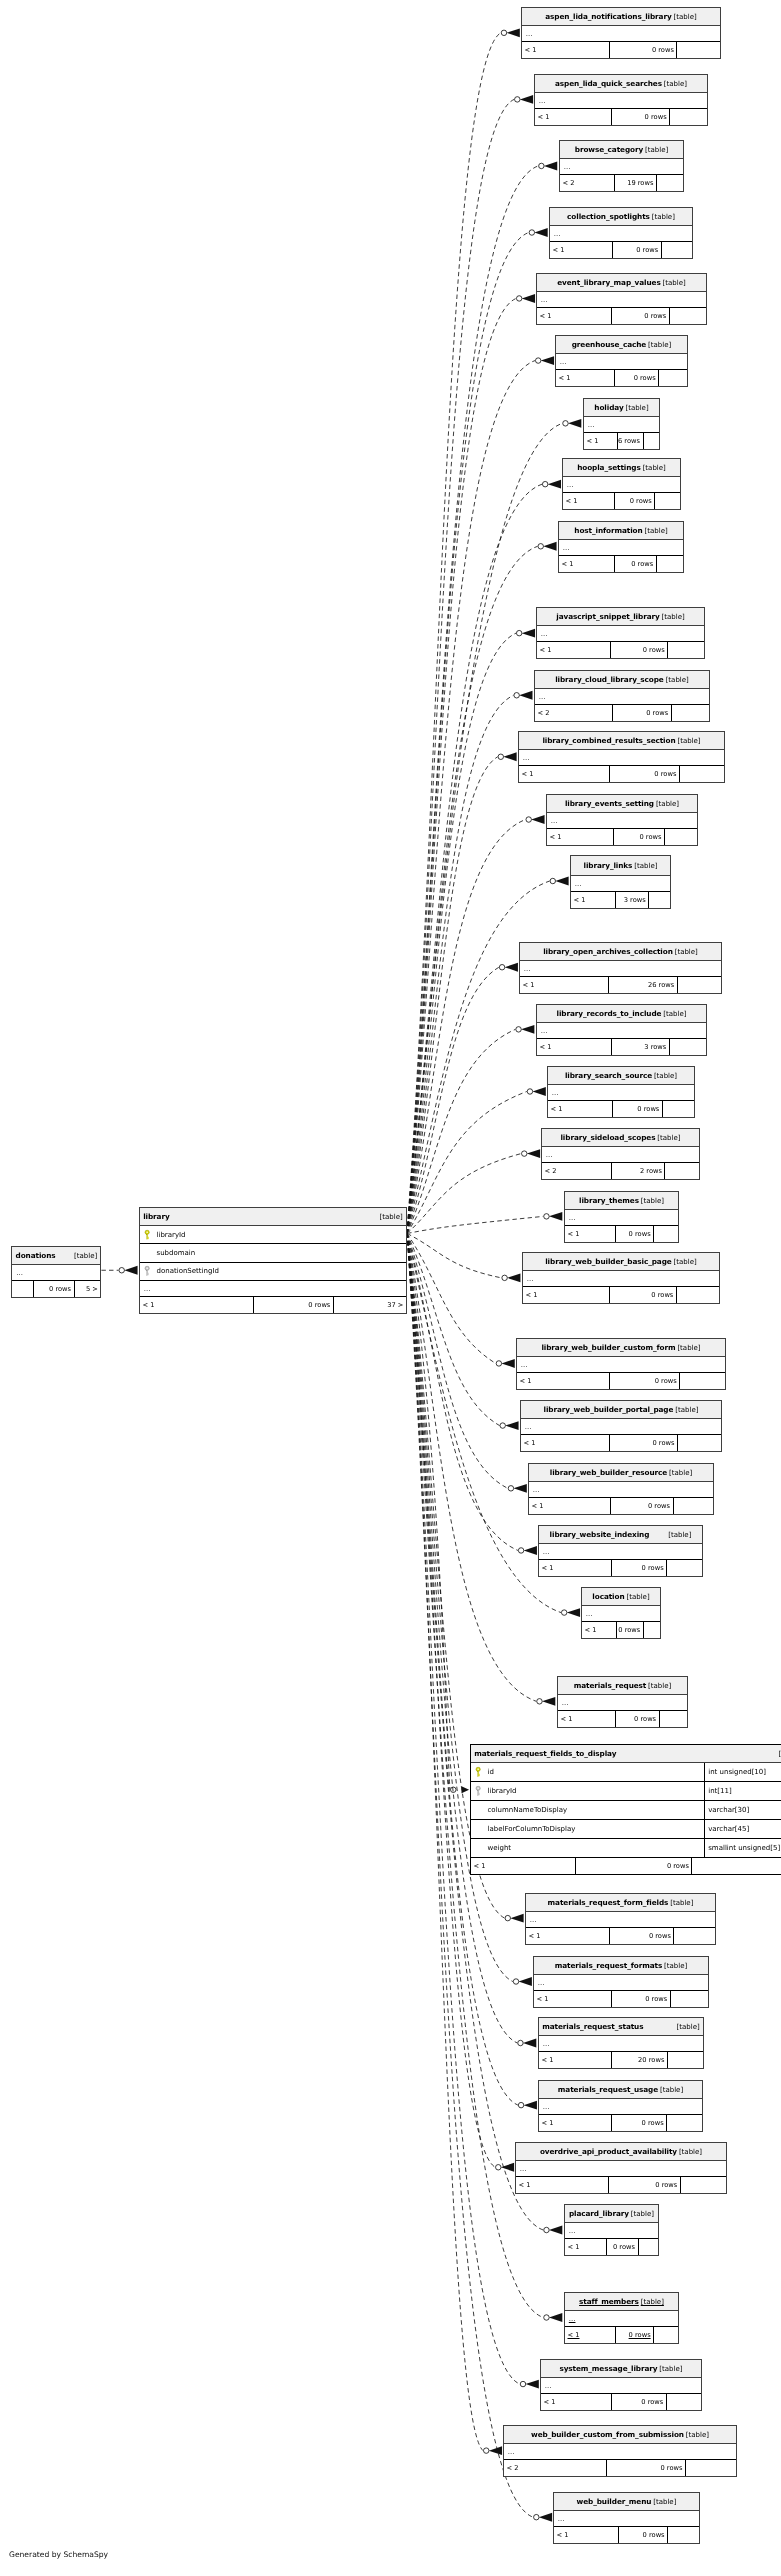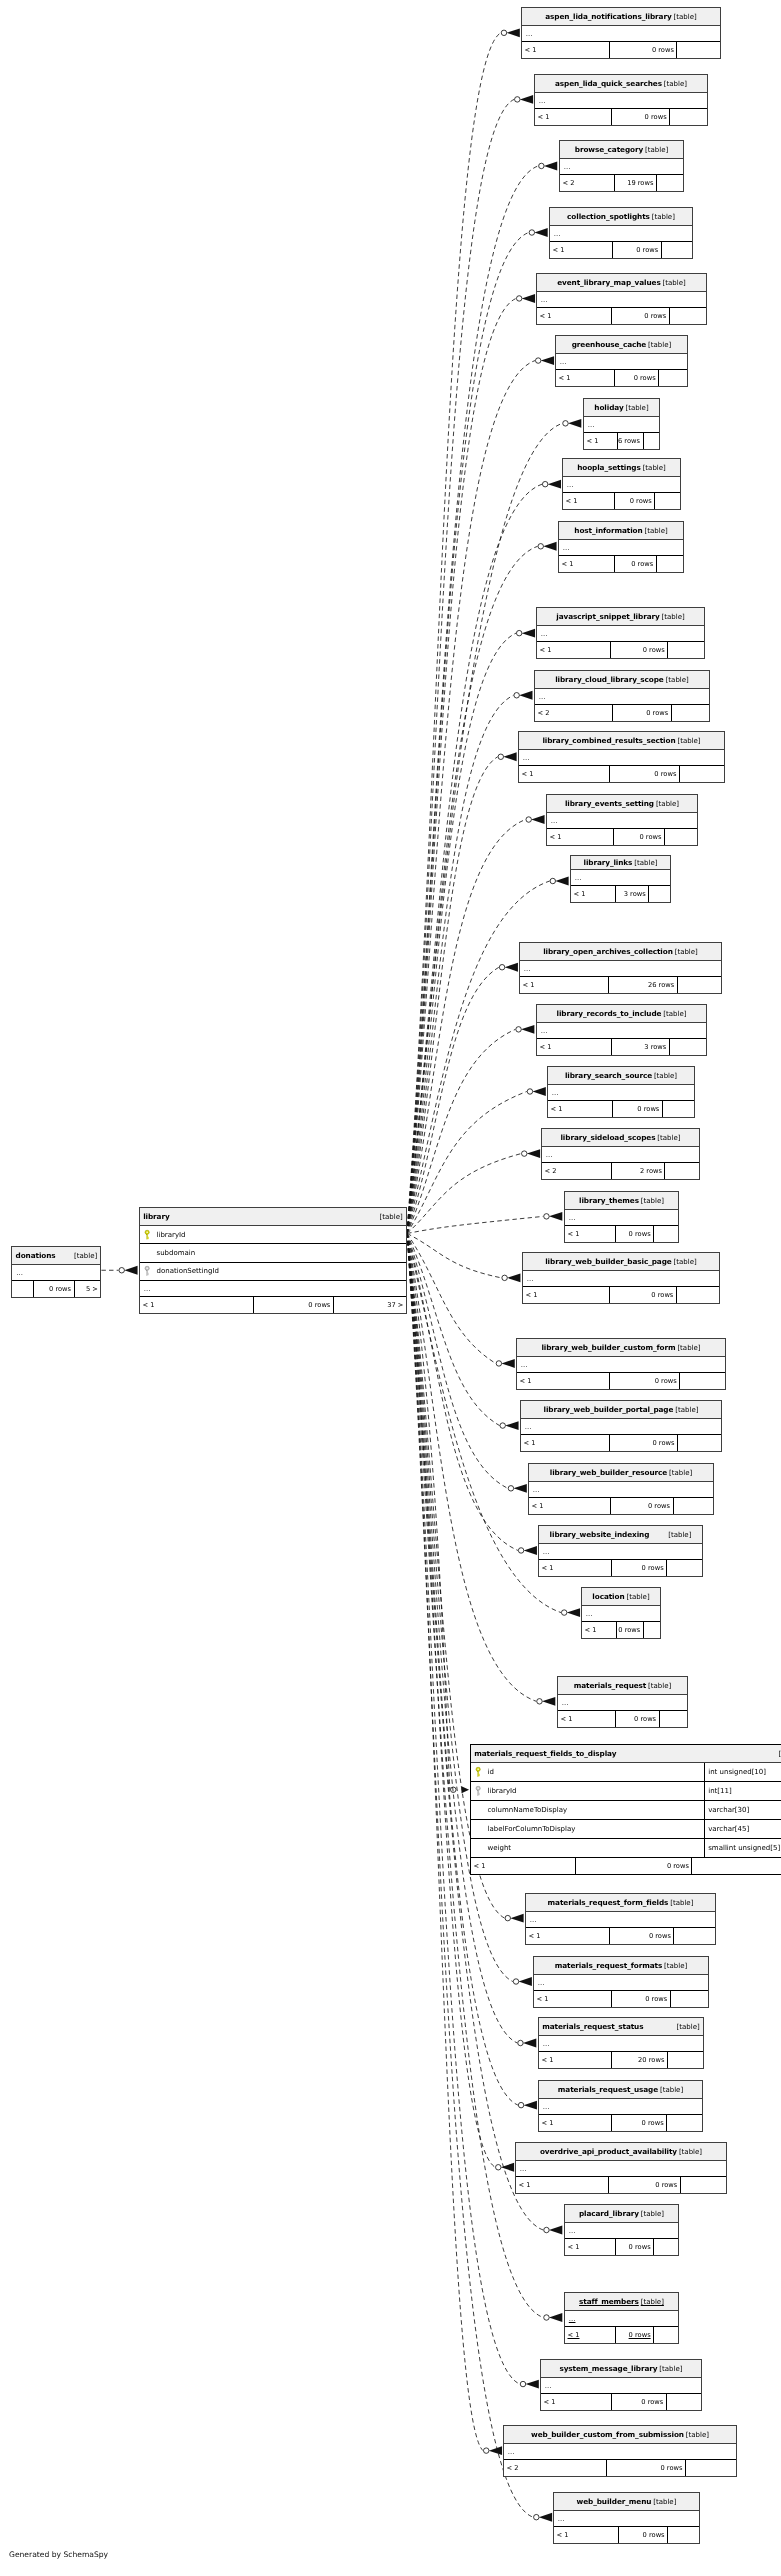--- a/index.html
+++ b/index.html
@@ -395,21 +395,21 @@
         <div class="ttag">[table]</div>
       </div>
       <div class="tbl-ell" style="height: 16px;">...</div>
       <div class="tbl-footer" style="height: 16px;">
         <div class="fcell l" style="width: 44%;">&lt; 1</div>
         <div class="fcell r" style="width: 34%;">0 rows</div>
         <div class="fcell r" style="width: 22%;"></div>
       </div>
     </div>
     <div class="tbl related" style="left: 570px; top: 855px; width: 101px;">
-      <div class="tbl-header center" style="height: 14px;">
+      <div class="tbl-header center" style="height: 20px;">
         <div class="tname">library_links</div>
         <div class="ttag">[table]</div>
       </div>
       <div class="tbl-ell" style="height: 16px;">...</div>
       <div class="tbl-footer" style="height: 16px;">
         <div class="fcell l" style="width: 44%;">&lt; 1</div>
         <div class="fcell r" style="width: 34%;">3 rows</div>
         <div class="fcell r" style="width: 22%;"></div>
       </div>
     </div>
@@ -610,21 +610,21 @@
         <div class="tname">overdrive_api_product_availability</div>
         <div class="ttag">[table]</div>
       </div>
       <div class="tbl-ell" style="height: 16px;">...</div>
       <div class="tbl-footer" style="height: 16px;">
         <div class="fcell l" style="width: 44%;">&lt; 1</div>
         <div class="fcell r" style="width: 34%;">0 rows</div>
         <div class="fcell r" style="width: 22%;"></div>
       </div>
     </div>
-    <div class="tbl related" style="left: 564px; top: 2204px; width: 115px;">
+    <div class="tbl related" style="left: 564px; top: 2204px; width: 95px;">
       <div class="tbl-header center" style="height: 18px;">
         <div class="tname">placard_library</div>
         <div class="ttag">[table]</div>
       </div>
       <div class="tbl-ell" style="height: 16px;">...</div>
       <div class="tbl-footer" style="height: 16px;">
         <div class="fcell l" style="width: 44%;">&lt; 1</div>
         <div class="fcell r" style="width: 34%;">0 rows</div>
         <div class="fcell r" style="width: 22%;"></div>
       </div>

